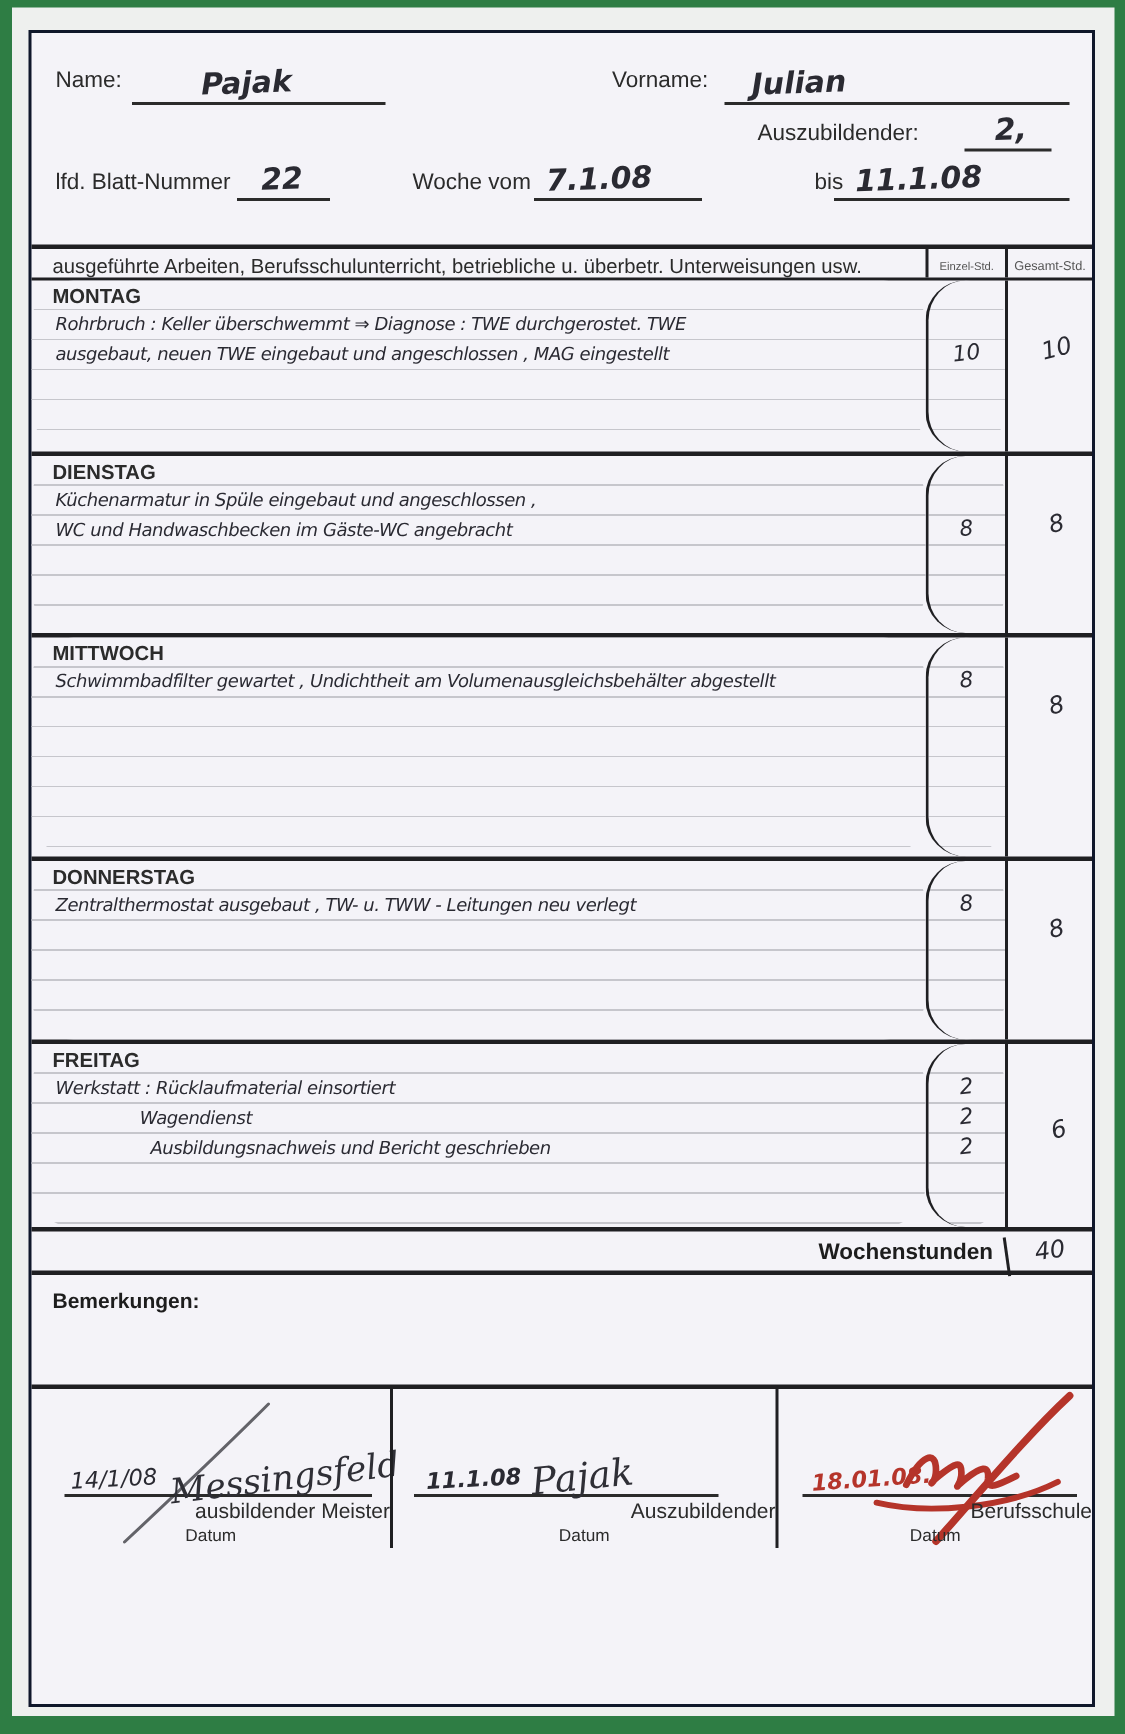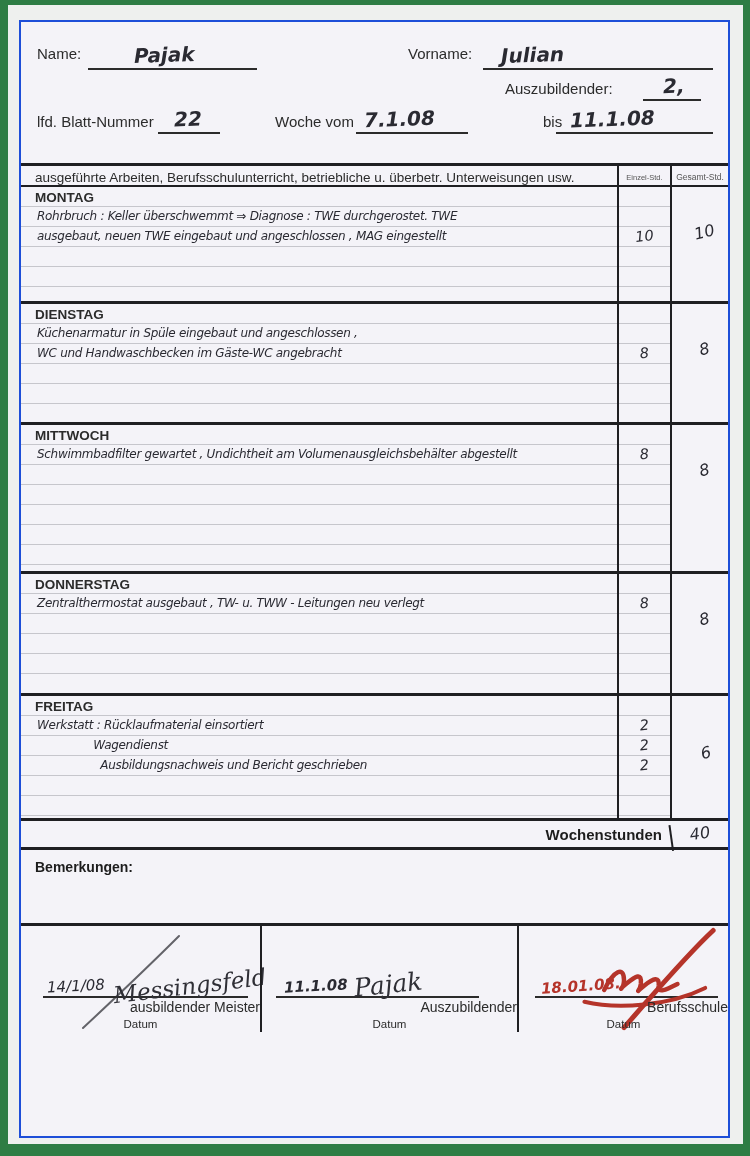--- a/index.html
+++ b/index.html
@@ -18,21 +18,21 @@
     position:relative;
     font-family:"Liberation Sans", sans-serif;
     color:#222;
   }
   .page{
     position:absolute;left:8px;top:5px;right:7px;bottom:12px;
     background:var(--mat);
   }
   .form{
     position:absolute;left:11px;top:15px;width:711px;height:1118px;
-    border:2px solid #1d4ed8;
+    border:2px solid #0f172a;
     background:var(--paper);
   }
   
   .form-header{position:relative;height:141px;}
   .lbl{position:absolute;font-size:15px;color:#2b2b2b;}
   .uline{position:absolute;border-bottom:2px solid #2b2b2b;height:27px;}
   .hw{
     font-family:"DejaVu Sans", sans-serif;
     font-style:italic;
     color:var(--ink);
@@ -48,20 +48,21 @@
     display:flex;
   }
   .thead-main{width:596px;padding:4px 0 0 14px;font-size:13.5px;color:#2b2b2b;white-space:nowrap;}
   .col-einzel{width:53px;border-left:2px solid var(--line);}
   .col-gesamt{flex:1;border-left:2px solid var(--line);}
   .thead .col-einzel{font-size:7.5px;color:#555;text-align:center;padding-top:7px;}
   .thead .col-gesamt{font-size:8.5px;color:#555;text-align:center;padding-top:6px;}
   .day{display:flex;border-bottom:3px solid var(--line);}
   .ruled{
     background-image:repeating-linear-gradient(to bottom, transparent 0 19px, var(--rule) 19px 20px);
+    border-radius:28px;
   }
   .day-main{width:596px;overflow:visible;}
   .day-label{height:20px;padding:3px 0 0 14px;font-size:13.5px;font-weight:bold;color:#2b2b2b;}
   .entry{
     height:20px;line-height:19px;margin-left:16px;
     font-size:12px;letter-spacing:-0.3px;white-space:nowrap;
   }
   .day-einzel{width:53px;border-left:2px solid var(--line);padding-top:20px;}
   .e-line{height:20px;line-height:18px;text-align:center;font-size:14.5px;transform:rotate(-6deg);}
   .day-gesamt{flex:1;border-left:2px solid var(--line);text-align:center;}

